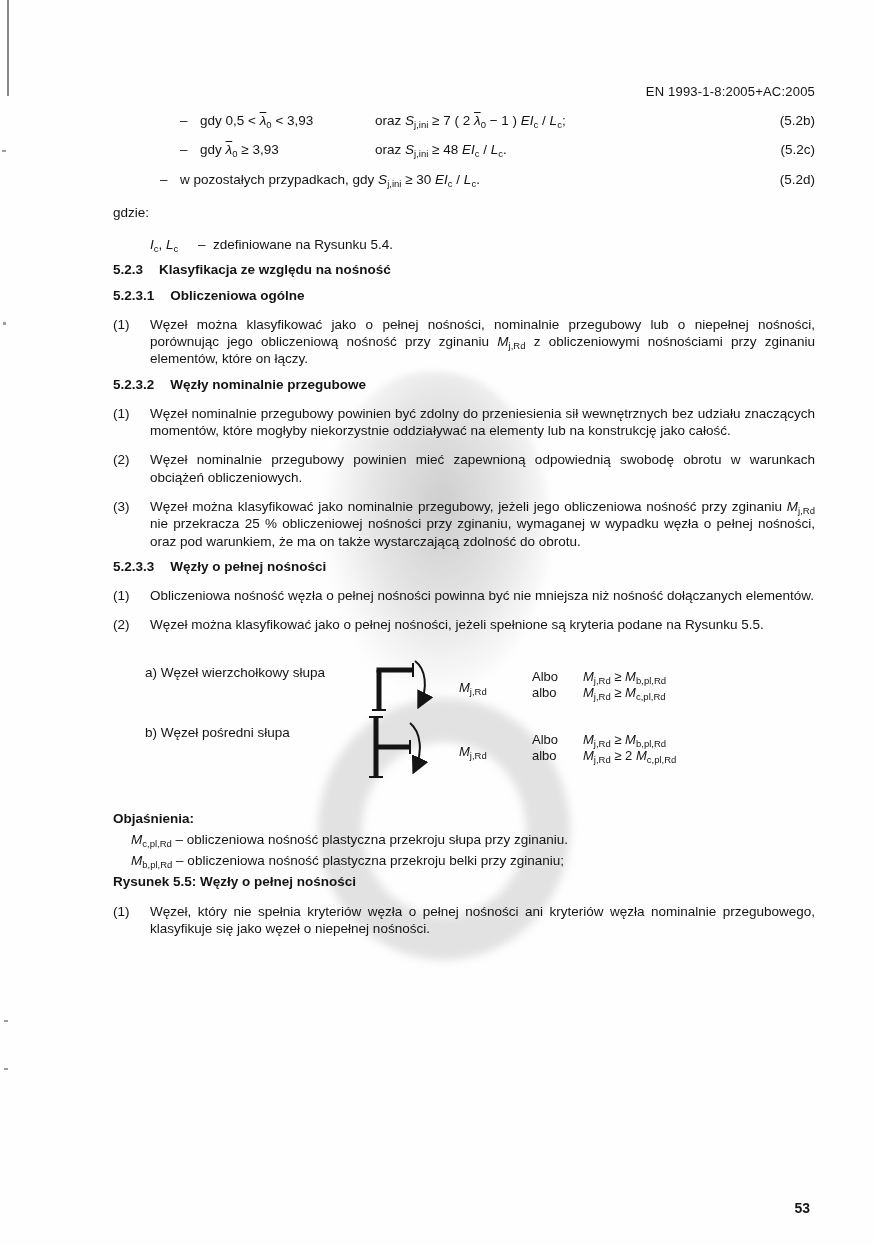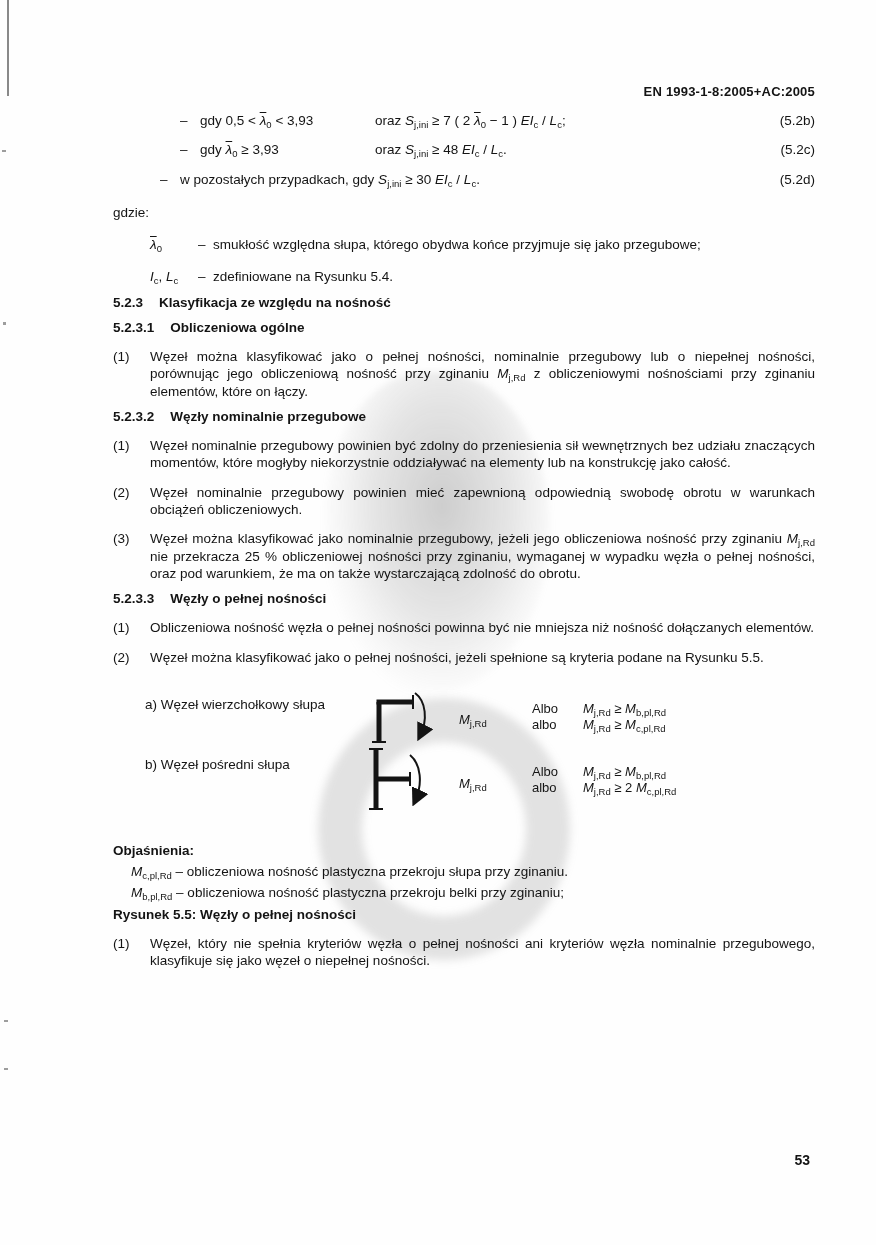--- a/index.html
+++ b/index.html
@@ -34,21 +34,21 @@
     filter: blur(4px);
   }
   .scan-line {
     position: absolute; left: 7px; top: 0; width: 2px; height: 96px;
     background: rgba(40,40,40,0.55); z-index: 0;
   }
   .scan-dash { position: absolute; background: rgba(60,60,60,0.5); z-index: 0; }
 
   .header {
     position: absolute; top: 84px; right: 61px; z-index: 2;
-    font-weight: 700; font-size: 13px; letter-spacing: 0.2px; padding-left: 16px;
+    font-weight: 400; font-size: 13px; letter-spacing: 0.2px; padding-left: 16px;
   }
 
   .content {
     position: absolute; left: 113px; right: 61px; top: 112px; z-index: 1;
   }
 
   i { font-style: italic; }
   .ol { text-decoration: overline; }
   sub { font-size: 9.5px; vertical-align: baseline; position: relative; top: 3px; line-height: 0; }
 
@@ -80,21 +80,21 @@
   .fig-moment { position: absolute; font-size: 13px; }
   .fig-or, .fig-crit { position: absolute; font-size: 13px; line-height: 16px; }
   .fig-or span, .fig-crit span { display: block; }
 
   .legend-title { font-weight: 700; margin-top: 2px; }
   .legend-item { margin-left: 18px; margin-top: 4px; }
 
   .fig-caption { text-align: left; font-weight: 700; margin-top: 4px; }
 
   .page-num {
-    position: absolute; top: 1152px; right: 66px; z-index: 2;
+    position: absolute; top: 1200px; right: 66px; z-index: 2;
     font-weight: 700; font-size: 14px;
   }
 </style>
 </head>
 <body>
 
 <div class="page">
 
   <div class="scan-line"></div>
   <div class="scan-dash" style="left:2px; top:150px; width:4px; height:2px;"></div>
@@ -123,24 +123,20 @@
       </div>
       <div class="eq-row eq-row-d">
         <span class="eq-dash">–</span>
         <span class="eq-expr">w pozostałych przypadkach, gdy <i>S</i><sub>j,ini</sub> ≥ 30 <i>EI</i><sub>c</sub> / <i>L</i><sub>c</sub>.</span>
         <span class="eq-num">(5.2d)</span>
       </div>
     </div>
 
     <div class="where-label">gdzie:</div>
     <div class="def-row">
-      <span class="def-term"><i class="ol">λ</i><sub>0</sub></span>
-      <span class="def-text">–&nbsp;&nbsp;smukłość względna słupa, którego obydwa końce przyjmuje się jako przegubowe;</span>
-    </div>
-    <div class="def-row">
       <span class="def-term"><i>I</i><sub>c</sub>, <i>L</i><sub>c</sub></span>
       <span class="def-text">–&nbsp;&nbsp;zdefiniowane na Rysunku 5.4.</span>
     </div>
 
     <div class="heading">
       <span class="h-num">5.2.3</span>
       <span class="h-title">Klasyfikacja ze względu na nośność</span>
     </div>
 
     <div class="heading">

